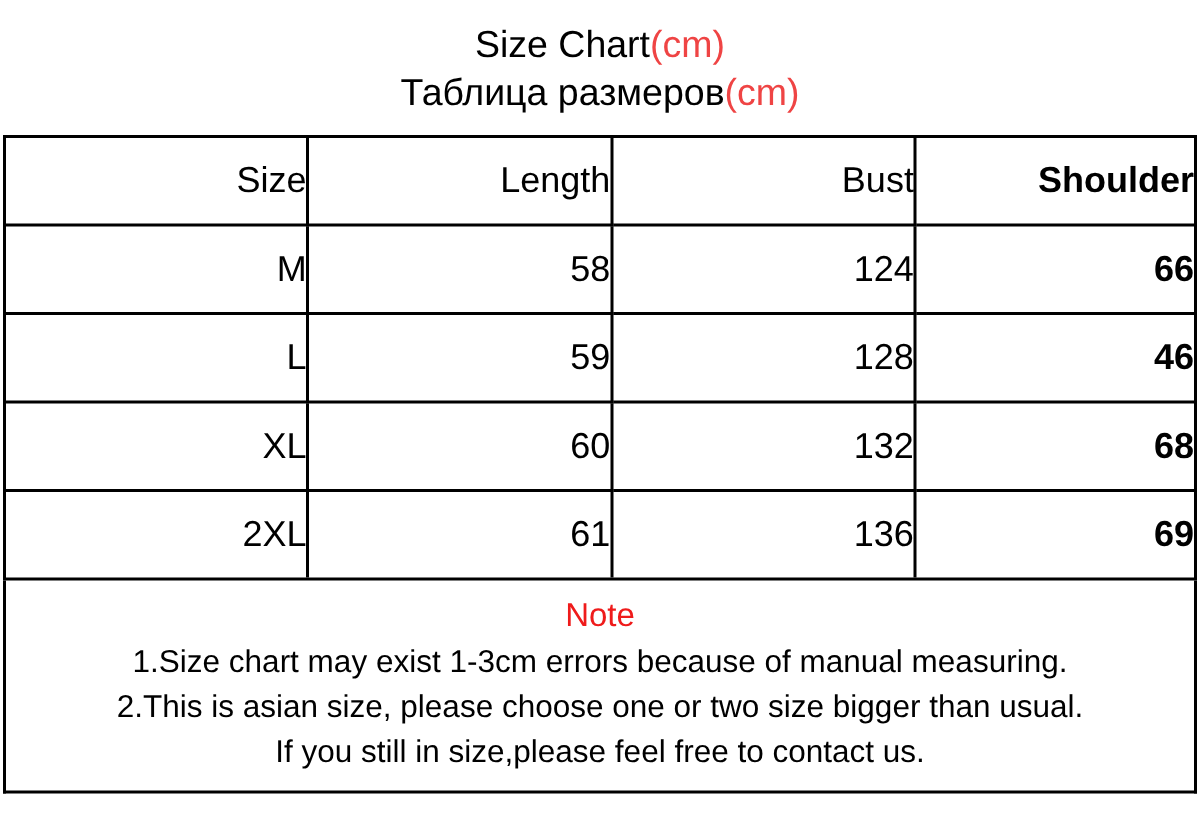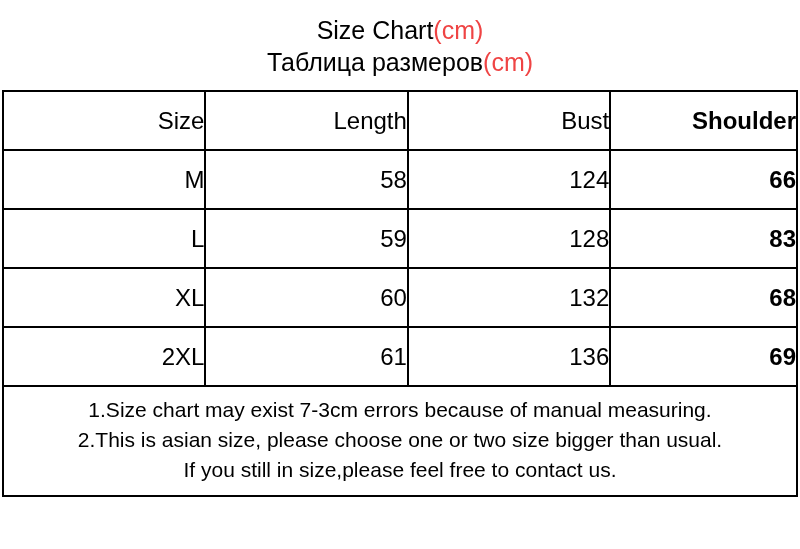--- a/index.html
+++ b/index.html
@@ -112,37 +112,38 @@
         <tr>
           <td class="col-0 no-left">M</td>
           <td class="col-1">58</td>
           <td class="col-2">124</td>
           <td class="col-3 no-right">66</td>
         </tr>
         <tr>
           <td class="col-0 no-left">L</td>
           <td class="col-1">59</td>
           <td class="col-2">128</td>
-          <td class="col-3 no-right">83</td>
+          <td class="col-3 no-right">46</td>
         </tr>
         <tr>
           <td class="col-0 no-left">XL</td>
           <td class="col-1">60</td>
           <td class="col-2">132</td>
           <td class="col-3 no-right">68</td>
         </tr>
         <tr class="last-row">
           <td class="col-0 no-left">2XL</td>
           <td class="col-1">61</td>
           <td class="col-2">136</td>
           <td class="col-3 no-right">69</td>
         </tr>
       </tbody>
     </table>
   </div>
 
   <div class="note-block">
-    <div class="note-line">1.Size chart may exist 7-3cm errors because of manual measuring.</div>
+    <div class="note-title">Note</div>
+    <div class="note-line">1.Size chart may exist 1-3cm errors because of manual measuring.</div>
     <div class="note-line">2.This is asian size, please choose one or two size bigger than usual.</div>
     <div class="note-line">If you still in size,please feel free to contact us.</div>
   </div>
 
 </div>
 
 </body></html>

